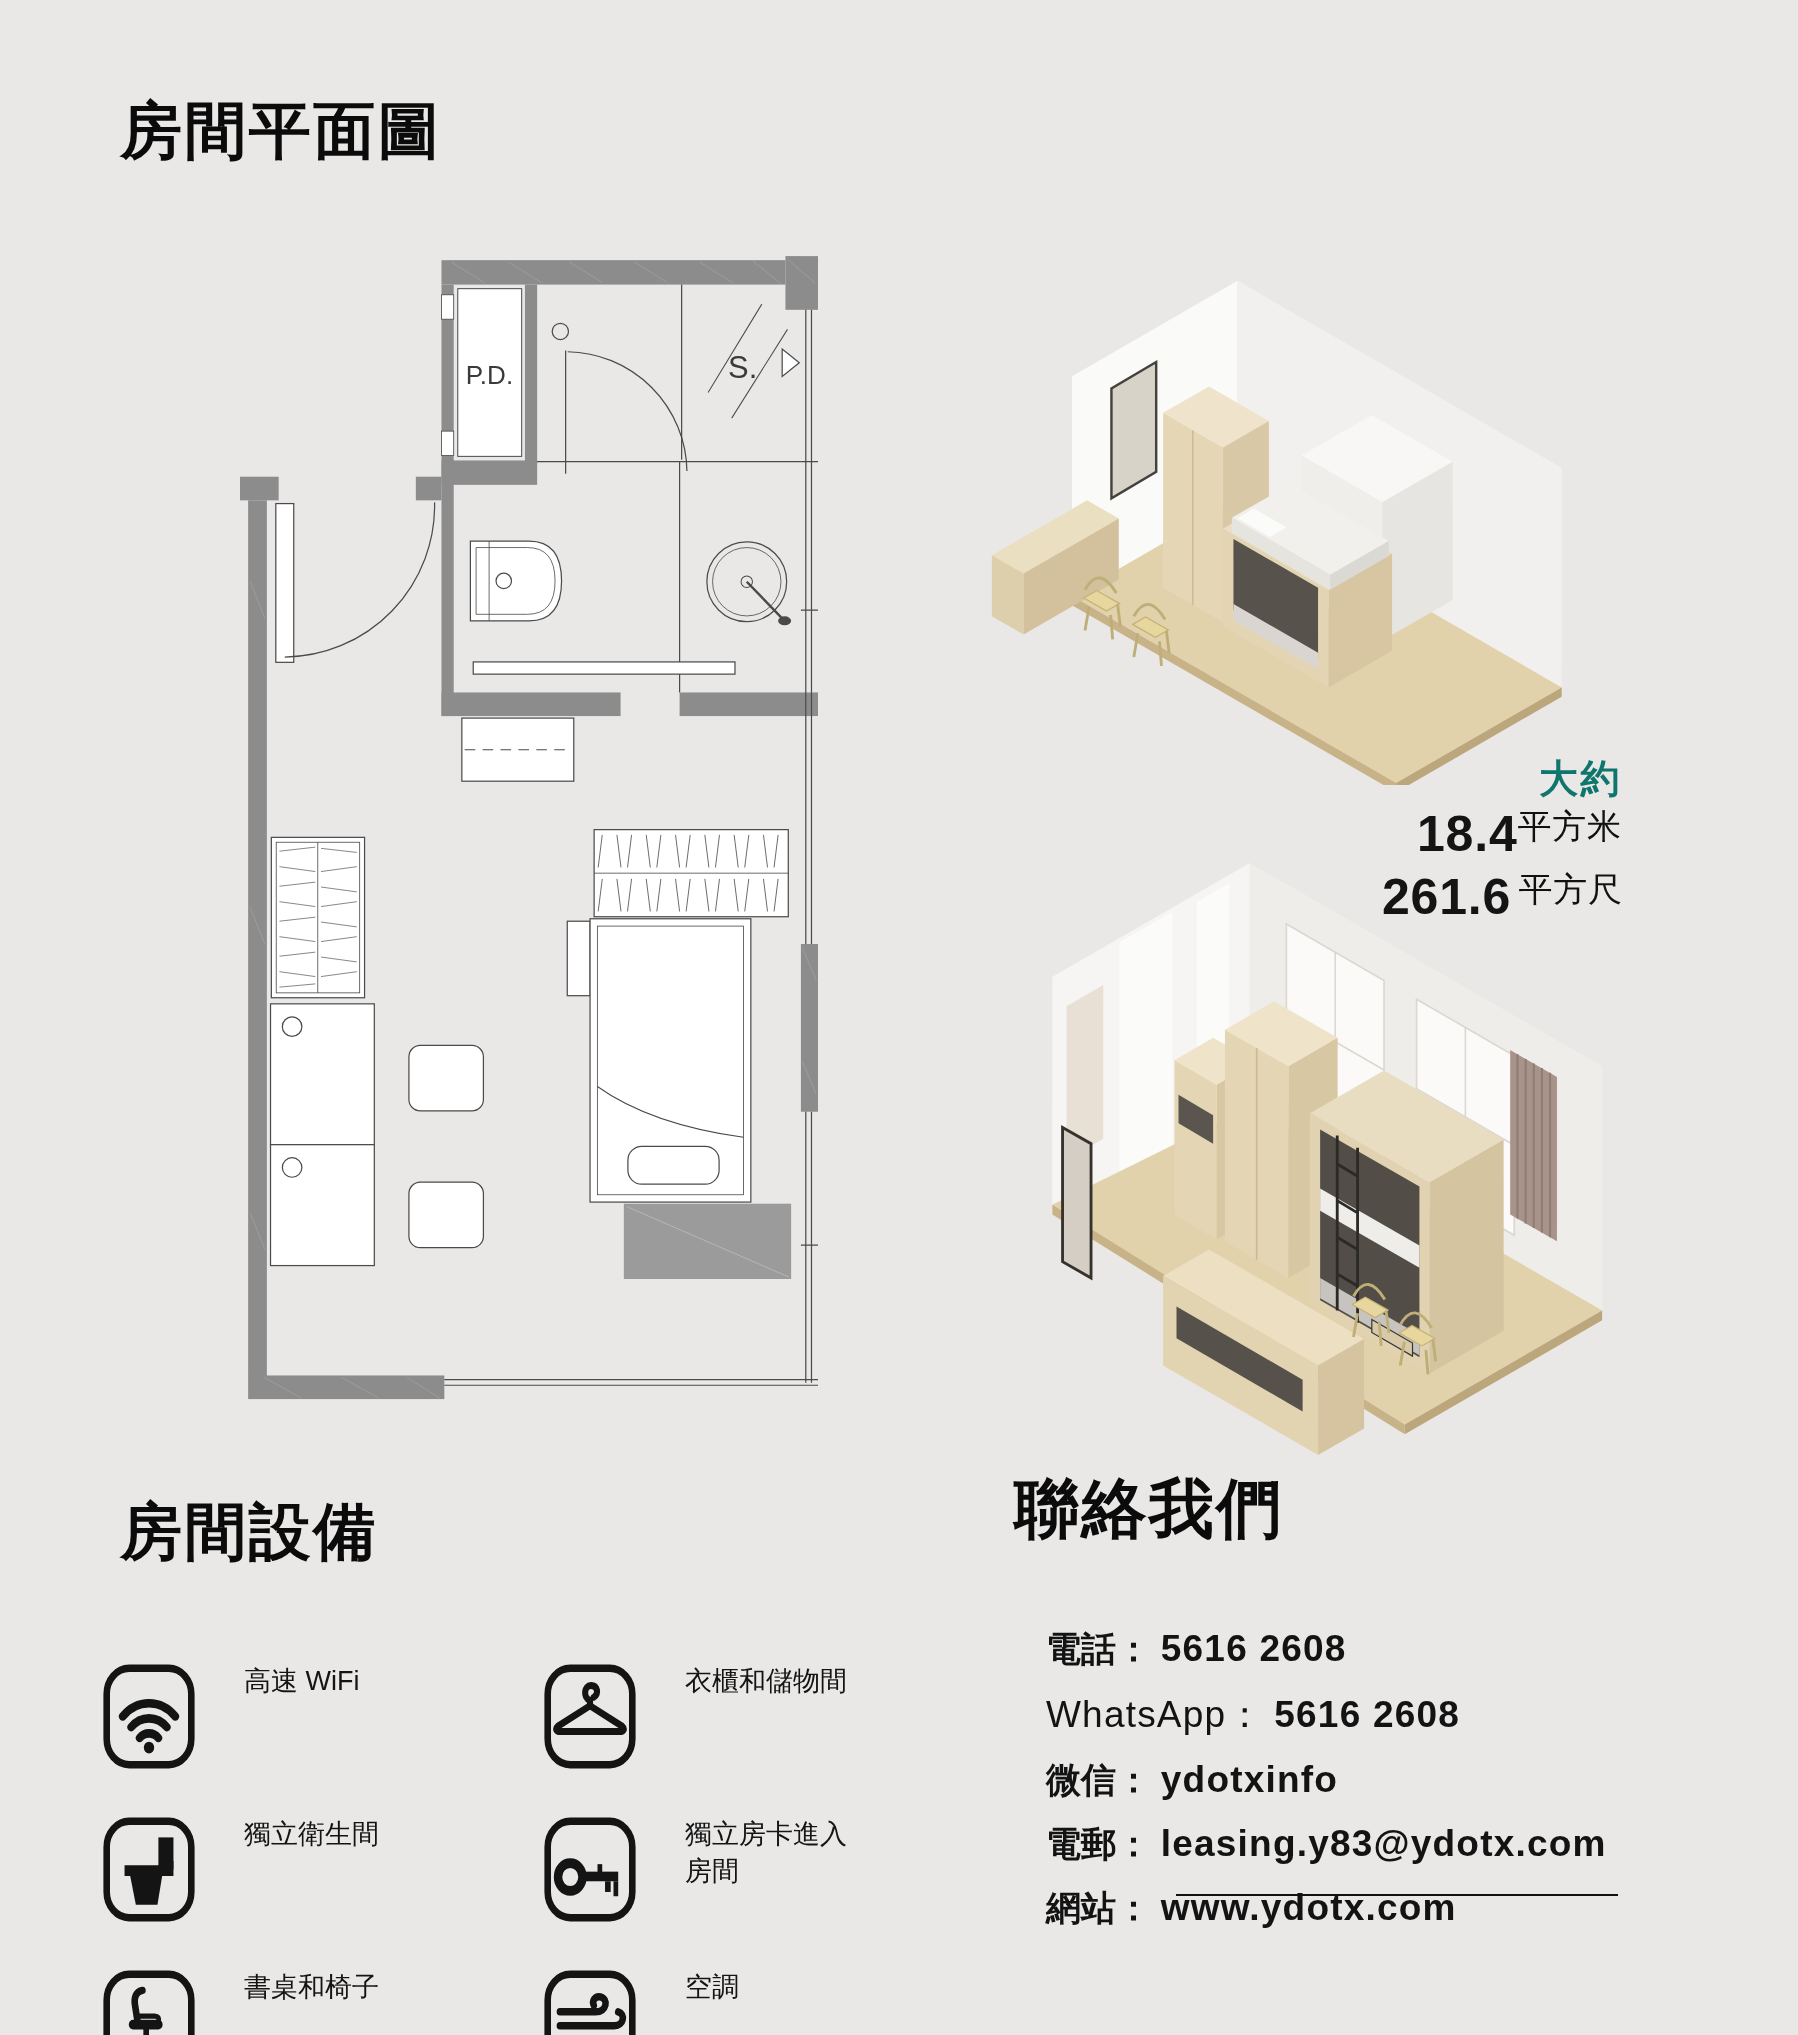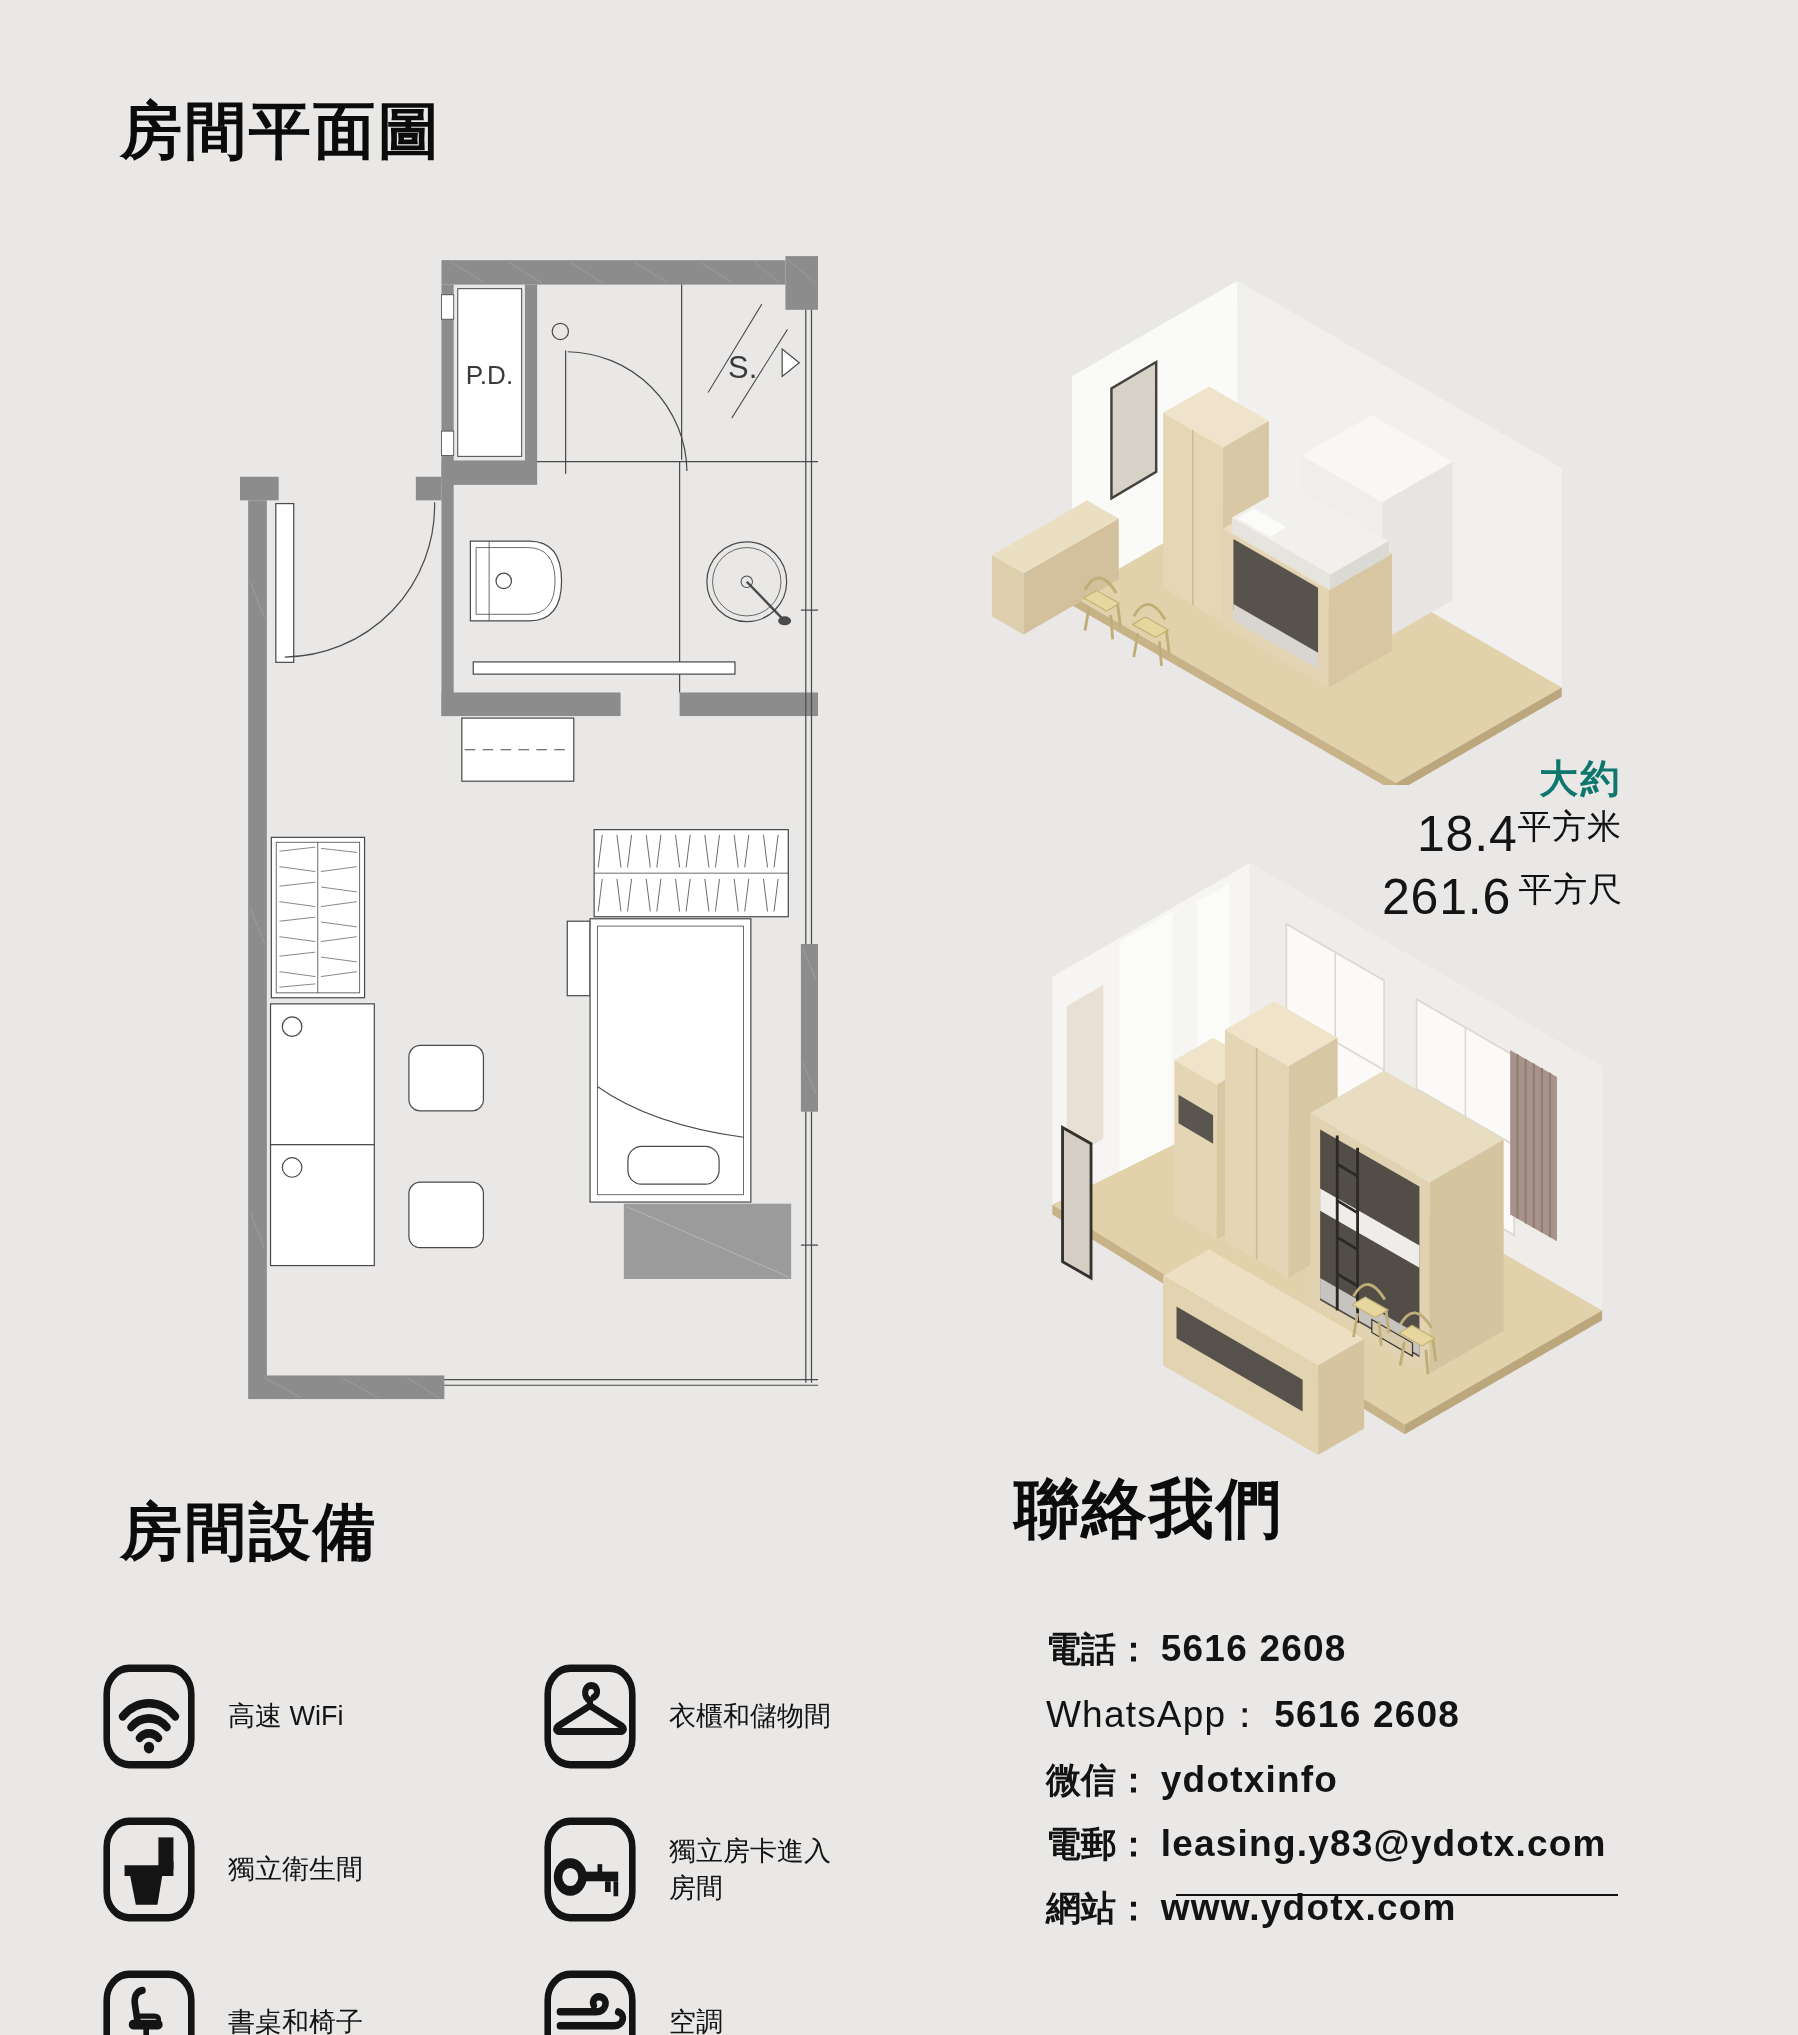--- a/index.html
+++ b/index.html
@@ -2,25 +2,25 @@
 <html style="font-size:6.5px"><head>
 <meta charset="utf-8">
 <style>
   html,body{margin:0;padding:0;}
   #page{position:relative;width:1799px;height:2544px;background:#e9e8e7;overflow:hidden;
         font-family:"Liberation Sans","DejaVu Sans",sans-serif;color:#111;}
   .abs{position:absolute;}
   .sec-title{font-size:62px;font-weight:800;letter-spacing:2.4px;color:#0b0b0b;}
   
   .approx{font-size:39px;letter-spacing:2.4px;color:#0f766e;font-weight:bold;}
-  .num{font-size:50px;font-weight:400;color:#141414;letter-spacing:0.8px;}
+  .num{font-size:50px;font-weight:700;color:#141414;letter-spacing:0.8px;}
   .unit{font-size:34px;font-weight:400;vertical-align:13px;letter-spacing:0.8px;}
   
   .f-col{position:absolute;display:flex;flex-direction:column;}
-  .f-item{display:flex;align-items:center;height:107px;margin-bottom:46px;gap:32px;}
+  .f-item{display:flex;height:107px;margin-bottom:46px;gap:48px;}
   .f-icon{width:94px;height:107px;flex:none;}
   .f-label{width:187px;font-size:27px;line-height:37px;color:#141414;}
   
   .c-rows{position:absolute;left:1046px;top:1626px;}
   .c-row{margin-bottom:17px;white-space:nowrap;}
   .c-label{font-size:35px;font-weight:600;color:#131313;}
   .c-value{font-size:37px;font-weight:700;letter-spacing:1.2px;color:#131313;margin-left:9.8px;}
   .c-row:nth-child(2) .c-label{font-weight:300;letter-spacing:1.2px;font-size:37px;}
   .divider{position:absolute;background:#111;height:1.6px;}
   svg text{font-family:"Liberation Sans","DejaVu Sans",sans-serif;}

